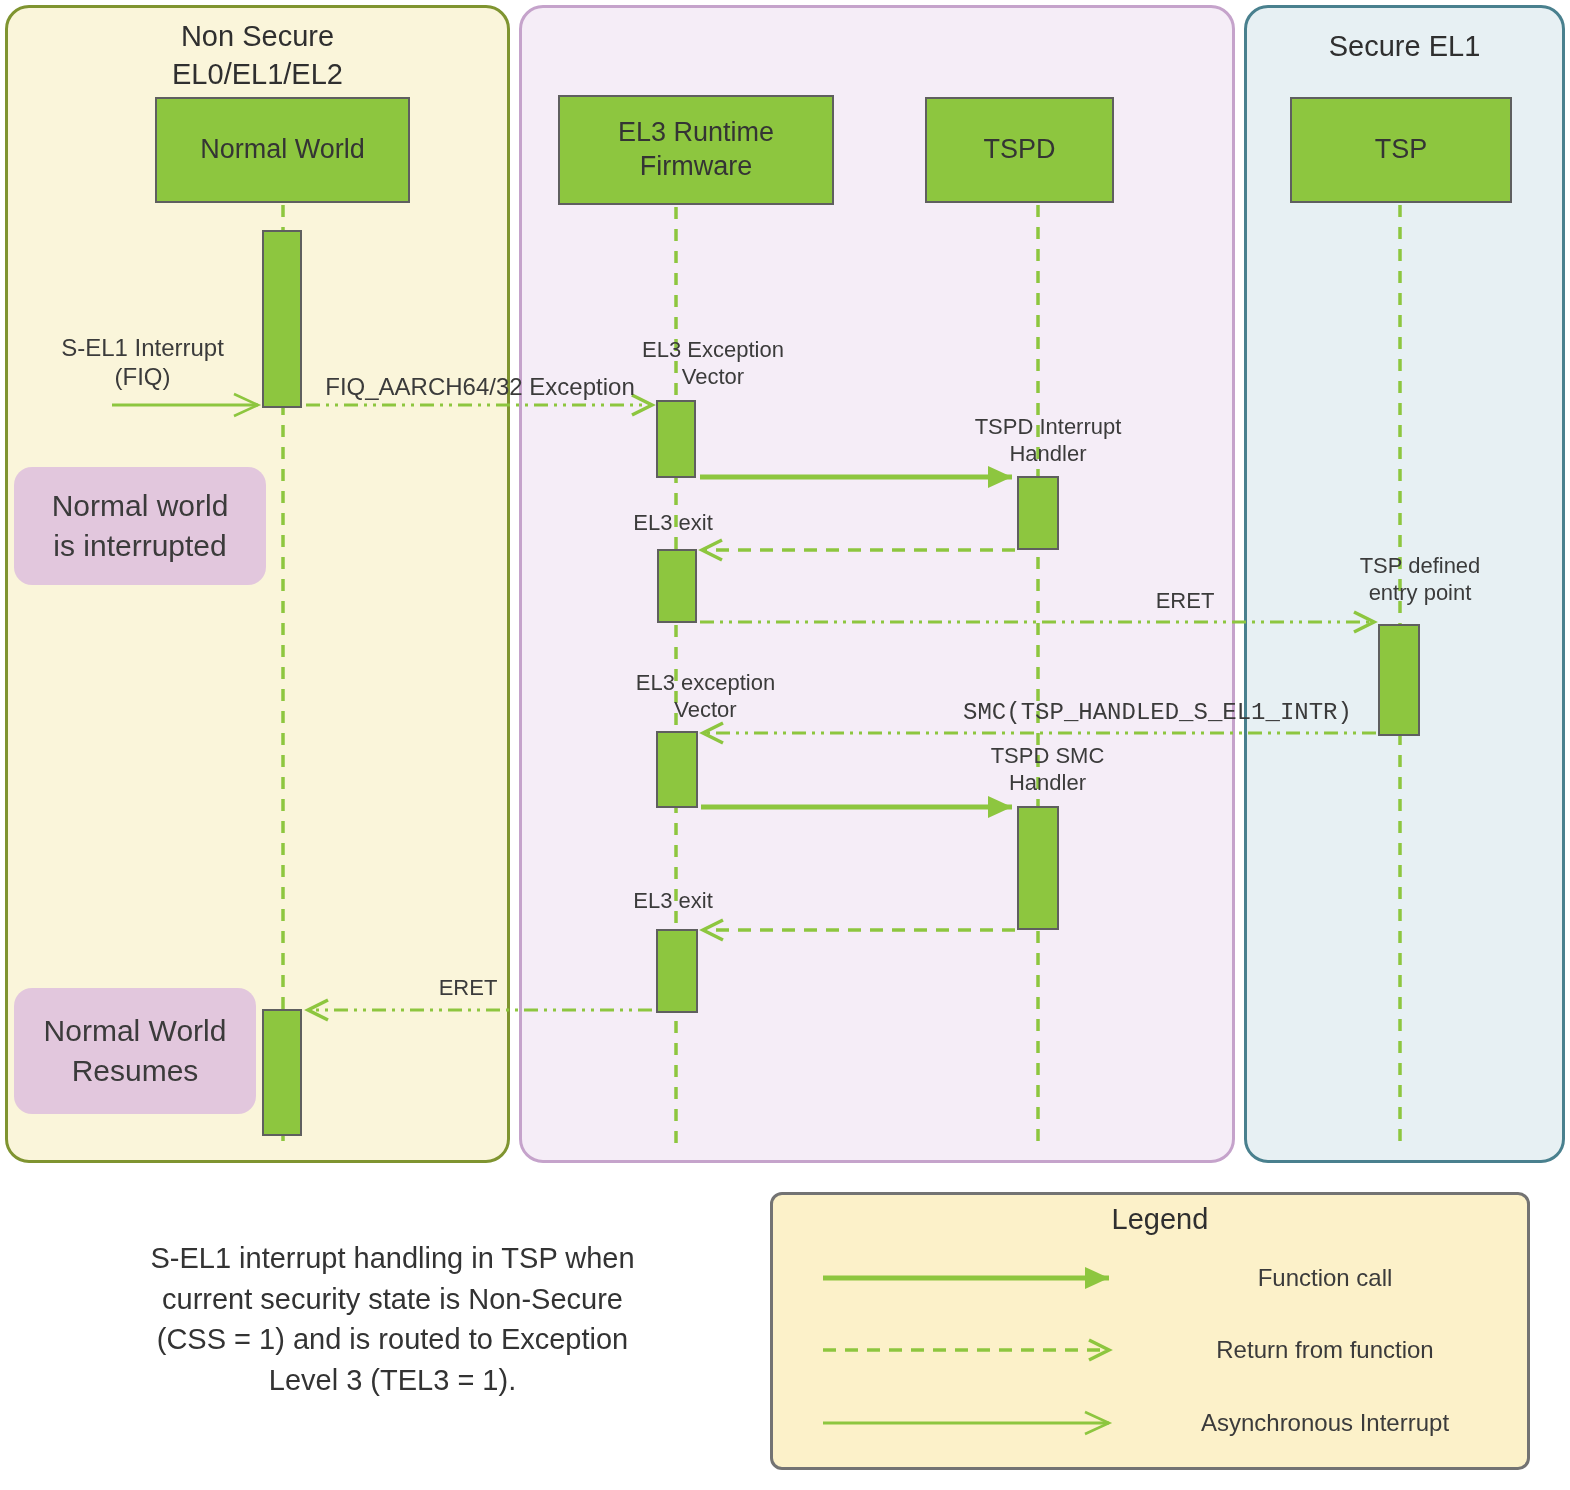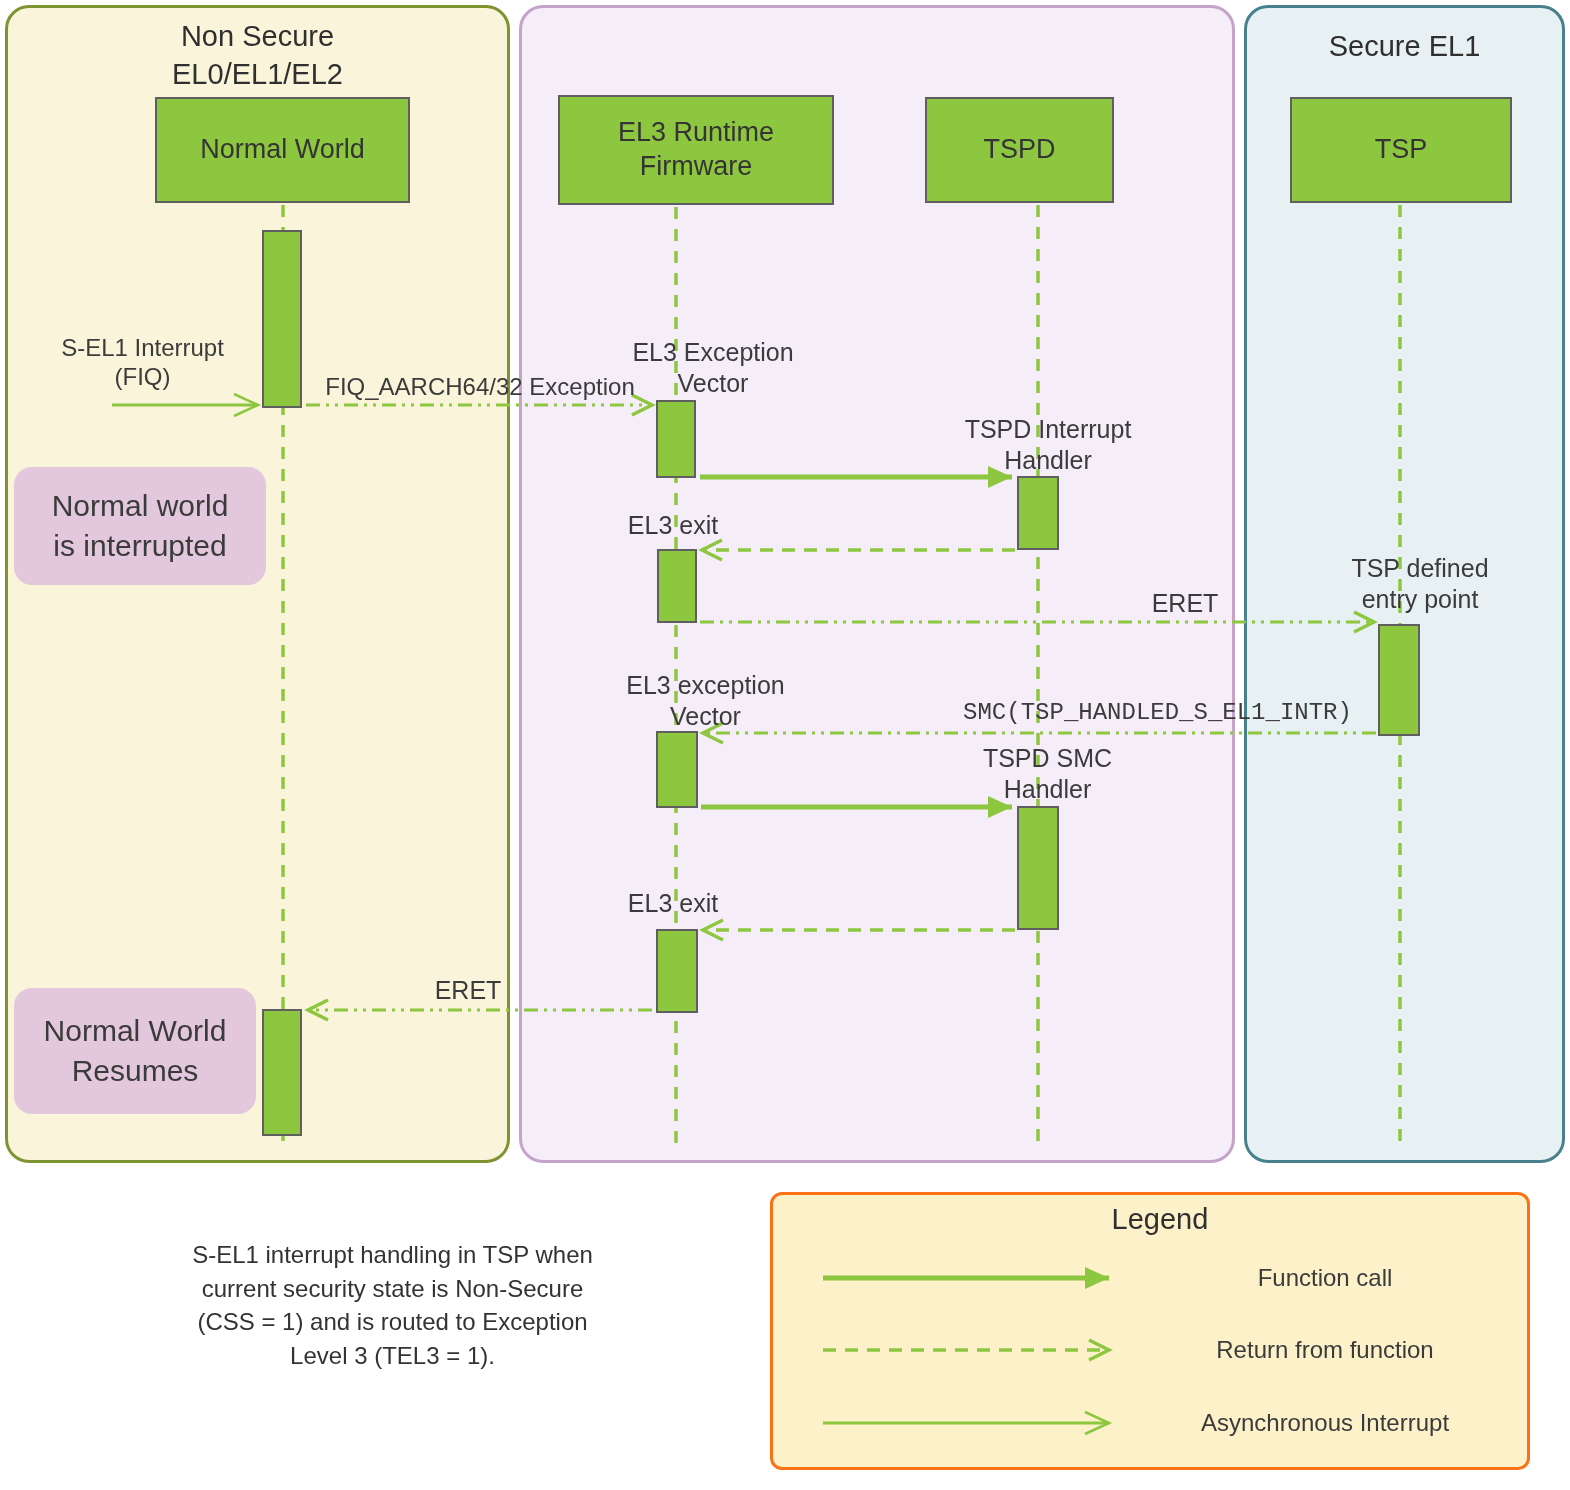--- a/index.html
+++ b/index.html
@@ -33,39 +33,39 @@
   .lifeline{stroke:#8dc63f;stroke-width:3.5;stroke-dasharray:12 10;fill:none;}
   .ln{stroke:#8dc63f;fill:none;}
   .dashdot{stroke-width:3;stroke-dasharray:14 6 3 6 3 6;}
   .dashed{stroke-width:3.5;stroke-dasharray:13 9;}
   .solid5{stroke-width:5;}
   .solid3{stroke-width:3;}
   .activation{
     position:absolute;background:#8dc63f;border:2px solid #5f5f5f;box-sizing:border-box;z-index:2;
   }
   .lbl{
-    position:absolute;text-align:center;font-size:25px;line-height:1.22;
+    position:absolute;text-align:center;font-size:22px;line-height:1.22;
     white-space:pre-line;color:#3b3b3b;z-index:4;
   }
   .lbl.small{font-size:24px;}
   .lbl.mono{font-family:Liberation Mono, monospace;font-size:24px;}
   .note{
     position:absolute;background:#e2c7dd;border-radius:18px;z-index:4;
     display:flex;align-items:center;justify-content:center;text-align:center;
     font-size:30px;line-height:1.35;white-space:pre-line;color:#3b3b3b;
   }
   #note-interrupted{left:14px;top:467px;width:252px;height:118px;}
   #note-resumes{left:14px;top:988px;width:242px;height:126px;}
   #caption{
     position:absolute;left:70px;top:1238px;width:645px;text-align:center;
-    font-size:24px;line-height:1.4;white-space:pre-line;color:#333333;z-index:4;
+    font-size:29px;line-height:1.4;white-space:pre-line;color:#333333;z-index:4;
   }
   #legend{
     position:absolute;left:770px;top:1192px;width:760px;height:278px;box-sizing:border-box;
-    background:#fcf1c9;border:3px solid #f97316;border-radius:12px;z-index:4;
+    background:#fcf1c9;border:3px solid #737373;border-radius:12px;z-index:4;
     padding:8px 20px 8px 40px;display:flex;flex-direction:column;
   }
   .legend-title{text-align:center;font-size:29px;color:#2f2f2f;margin-bottom:6px;}
   .legend-row{display:flex;align-items:center;flex:1;}
   .legend-sample{flex:0 0 330px;}
   .legend-label{
     flex:1;text-align:center;font-size:24px;line-height:1.25;
     white-space:pre-line;color:#3b3b3b;
   }
 </style>

